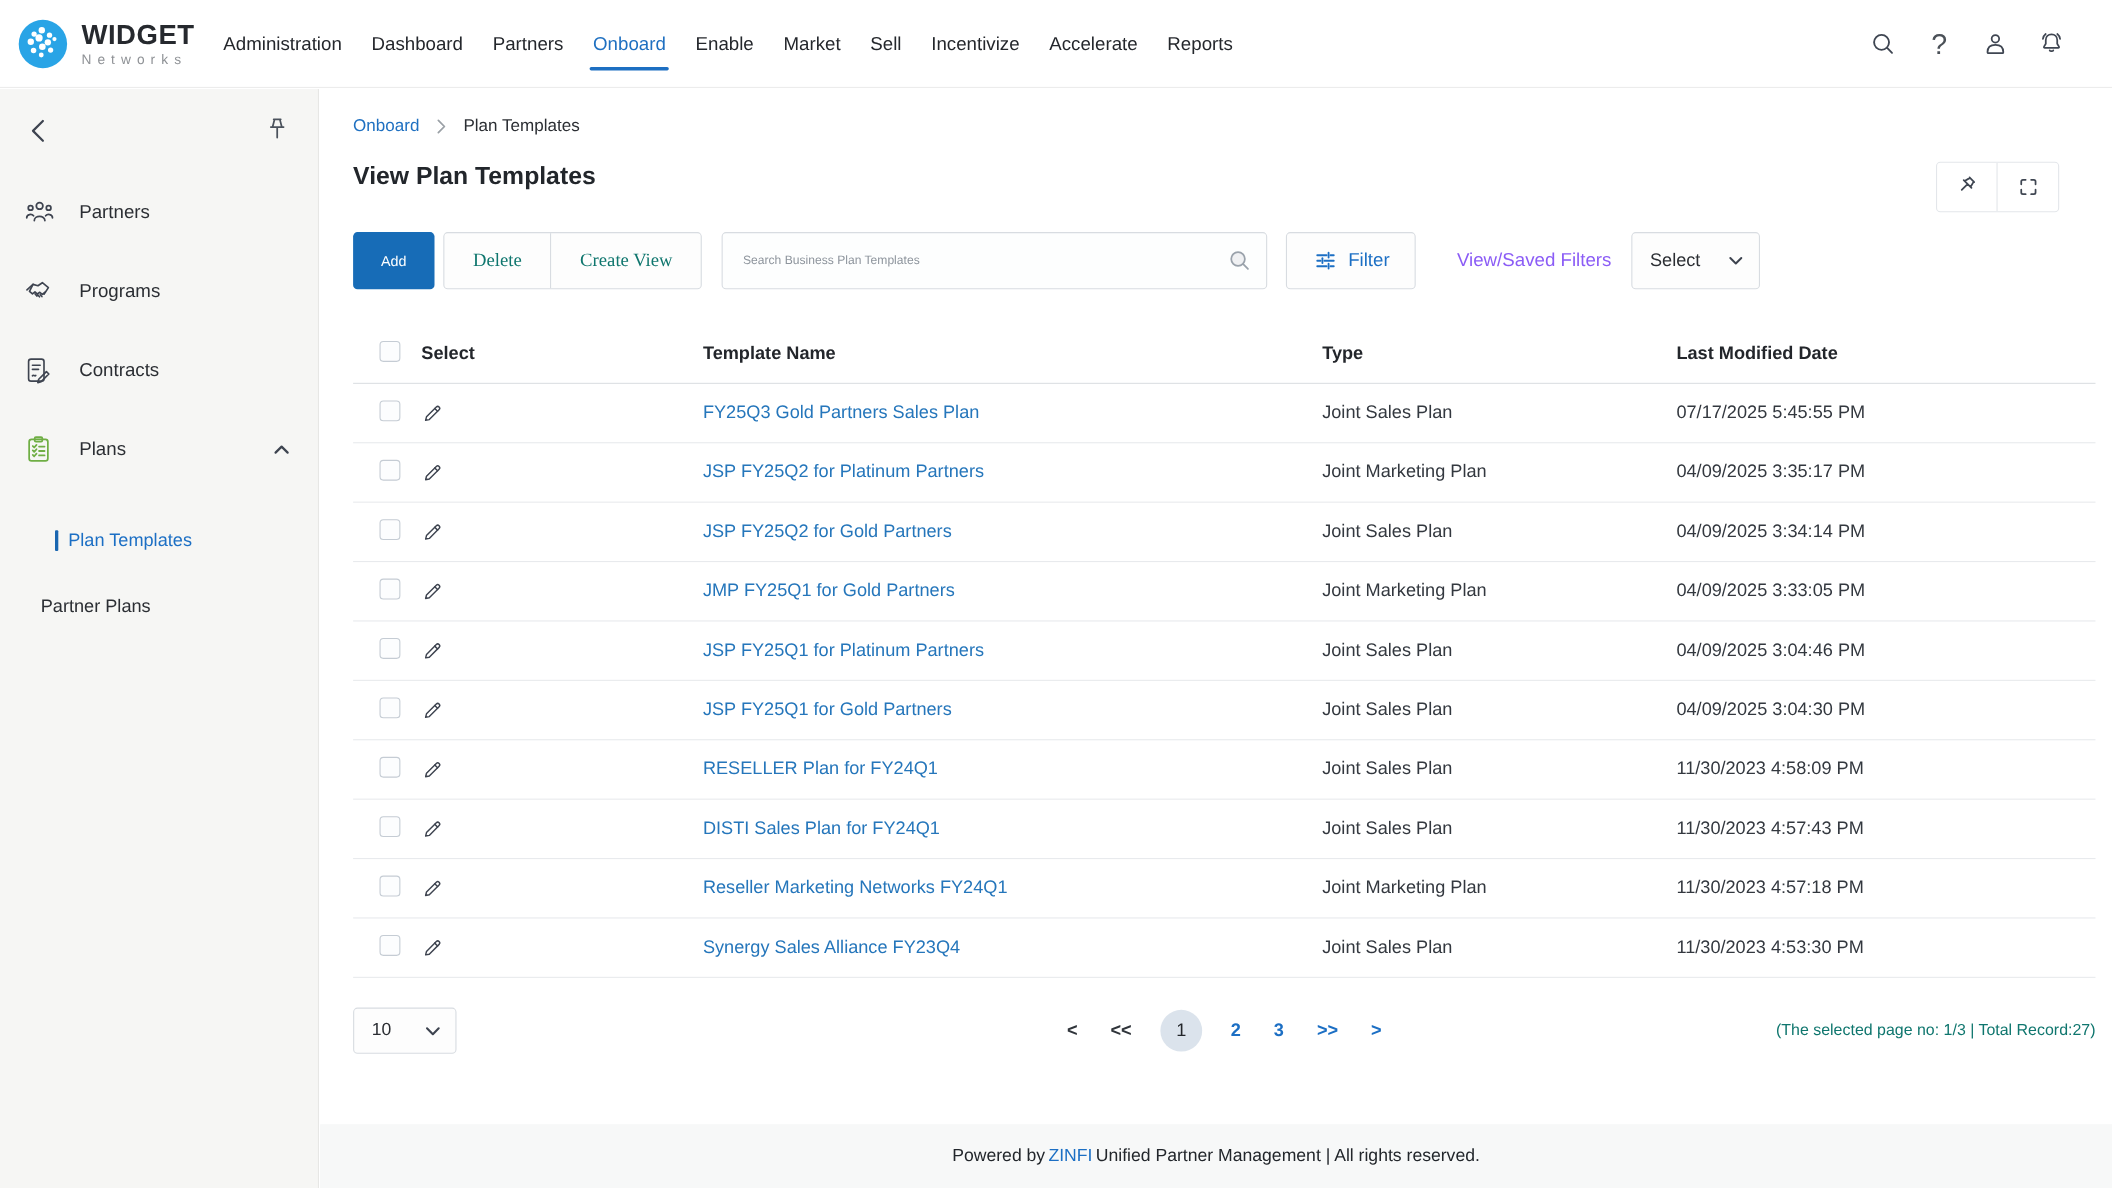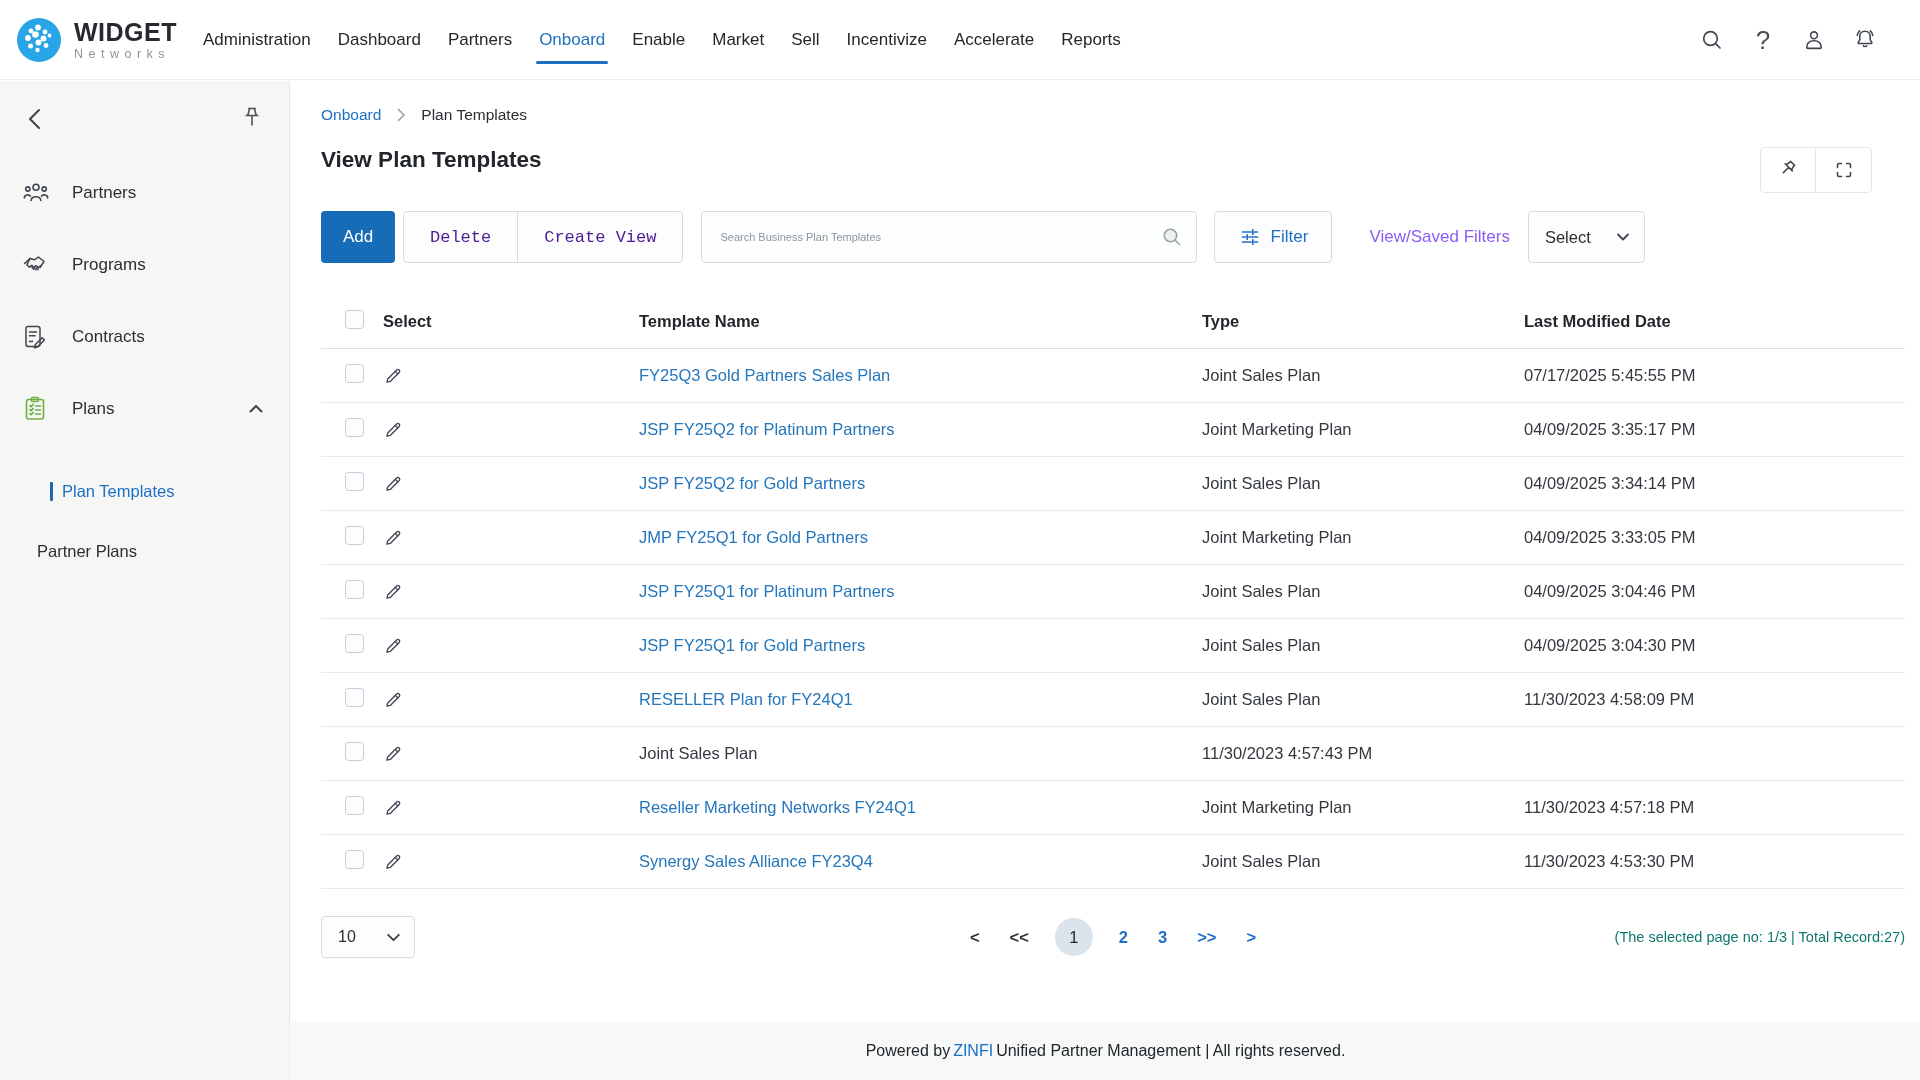--- a/index.html
+++ b/index.html
@@ -59,27 +59,27 @@
   .corner-buttons {
     position:absolute; top:66px; right:48px; display:flex;
     border:1px solid #e3e6ea; border-radius:4px; background:#fff; overflow:hidden;
   }
   .corner-btn { width:55px; height:44px; display:flex; align-items:center; justify-content:center; cursor:pointer; color:#3f4652; }
   .corner-btn:first-child { border-right:1px solid #e3e6ea; }
 
   
   .toolbar { margin:38px 30px 0; display:flex; align-items:center; }
   .btn-add {
-    width:74px; height:52px; background:#176cb7; color:#fff; font-size:17px;
+    width:74px; height:52px; background:#176cb7; color:#fff; font-size:13px;
     border:none; border-radius:4px; cursor:pointer; font-family:inherit;
   }
   .btn-group { margin-left:8px; height:52px; display:flex; border:1px solid #d8dce1; border-radius:4px; background:#fdfdfd; }
   .btn-group .gbtn {
-    border:none; background:transparent; color:#4c1d95; font-size:17px; cursor:pointer;
-    padding:0 26px; font-family:Liberation Mono, monospace;
+    border:none; background:transparent; color:#0f766e; font-size:17px; cursor:pointer;
+    padding:0 26px; font-family:Liberation Serif, serif;
   }
   .btn-group .gbtn + .gbtn { border-left:1px solid #d8dce1; }
   .search-wrap { margin-left:18px; position:relative; width:496px; height:52px; }
   .search-wrap input {
     width:100%; height:100%; border:1px solid #d8dce1; border-radius:4px; background:#fdfefe;
     padding:0 52px 0 18px; font-size:11px; color:#3a4047; font-family:inherit; outline:none;
   }
   .search-wrap input::placeholder { color:#8e959d; }
   .search-input-icon { position:absolute; right:13px; top:14px; cursor:pointer; }
   .btn-filter {
@@ -447,20 +447,21 @@
         </div>
 
         <div class="t-row">
           <div class="cell"><input type="checkbox" style=""></div>
           <div class="cell pencil">
             <svg width="21" height="21" viewBox="0 0 24 24" fill="none" stroke="currentColor" stroke-width="1.5" stroke-linecap="round" stroke-linejoin="round">
               <path d="M4.5 19.5 l0.9-3.6 L15.6 5.7 a2.05 2.05 0 0 1 2.9 2.9 L8.3 18.8 l-3.8 0.7 z"></path>
               <path d="M14 7.3 l2.9 2.9"></path>
             </svg>
           </div>
+          <a class="cell name">DISTI Sales Plan for FY24Q1</a>
           <div class="cell">Joint Sales Plan</div>
           <div class="cell">11/30/2023 4:57:43 PM</div>
         </div>
 
         <div class="t-row">
           <div class="cell"><input type="checkbox" style=""></div>
           <div class="cell pencil">
             <svg width="21" height="21" viewBox="0 0 24 24" fill="none" stroke="currentColor" stroke-width="1.5" stroke-linecap="round" stroke-linejoin="round">
               <path d="M4.5 19.5 l0.9-3.6 L15.6 5.7 a2.05 2.05 0 0 1 2.9 2.9 L8.3 18.8 l-3.8 0.7 z"></path>
               <path d="M14 7.3 l2.9 2.9"></path>

